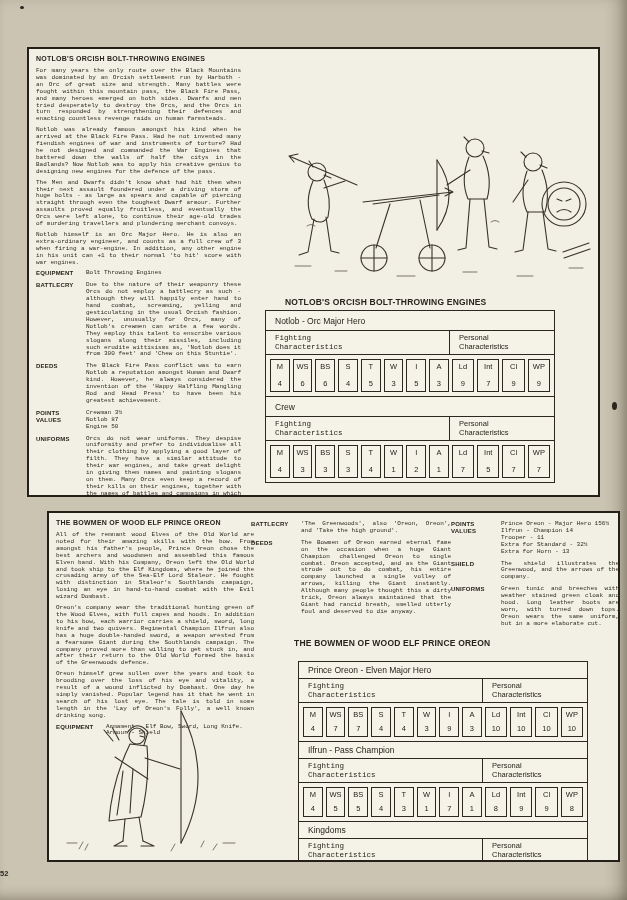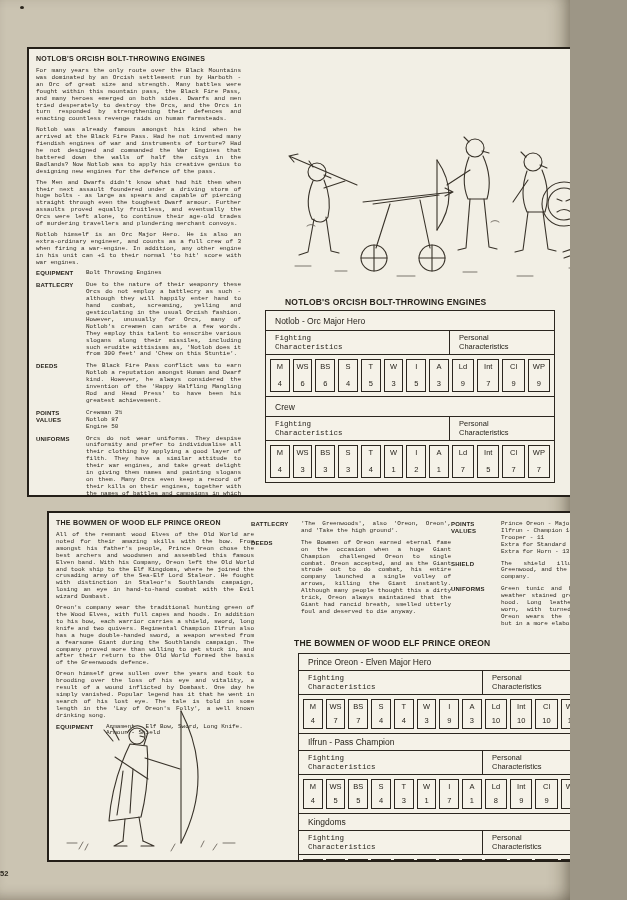--- a/index.html
+++ b/index.html
@@ -1,16 +1,16 @@
 <!DOCTYPE html>
 <html><head>
 <meta charset="utf-8">
 <style>
   html,body { margin:0; padding:0; background:#9d9686; }
-  .page { position:relative; width:570px; height:900px; background:#cbc4b2;
+  .page { position:relative; width:627px; height:900px; background:#cbc4b2;
           font-family:"Liberation Sans", sans-serif; color:#28241d; overflow:hidden;
           box-shadow: inset -14px 0 18px -10px rgba(40,30,15,.45), inset 0 -10px 14px -8px rgba(40,30,15,.3); }
   .speck { position:absolute; background:#2a251d; border-radius:50%; }
 
   .panel { position:absolute; left:27px; width:573px; background:#f2efe5;
            border:2px solid #241f18; box-sizing:border-box; overflow:hidden; }
   .panel1 { top:47px;  height:450px; }
   .panel2 { top:511px; height:351px;margin-left:20px; }
 
   .sec-title { font-size:7px; font-weight:bold; letter-spacing:.25px; margin:0 0 6px 0; }
@@ -31,21 +31,21 @@
 
   .illu1 { position:absolute; left:248px; top:5px; width:318px; height:236px; }
   .illu2 { position:absolute; left:4px; top:190px; width:198px; height:152px; }
 
   .caption { position:absolute; font-weight:bold; font-size:8.5px; letter-spacing:.2px; white-space:nowrap; }
   .caption1 { left:256px; top:248px; }
   .caption2 { left:245px; top:125px; }
 
   .stat-table { position:absolute; width:288px; border:1.5px solid #2c2720; background:#f5f2e8; }
   .table1 { left:236px; top:261px; }
-  .table2 { left:249px; top:140px; }
+  .table2 { left:249px; top:148px; }
 
   .trow.name { font-size:8.5px; padding:5px 9px 4px; border-bottom:1.5px solid #2c2720; }
   .trow.name.bt { border-top:1.5px solid #2c2720; }
   .table2 .trow.name { padding:3px 9px 3px; font-size:8.5px; }
 
   .heads { display:grid; grid-template-columns:repeat(8,23fr) repeat(4,26fr); border-bottom:1.5px solid #2c2720; }
   .hcell { font-size:7.5px; line-height:8.5px; padding:3px 0 3px 9px; }
   .hcell span { display:inline-block; max-width:70px; }
   .hcell.f { grid-column:1/9; border-right:1.5px solid #2c2720;font-family:Liberation Mono, monospace; }
   .hcell.p { grid-column:9/13;text-decoration:underline; }

